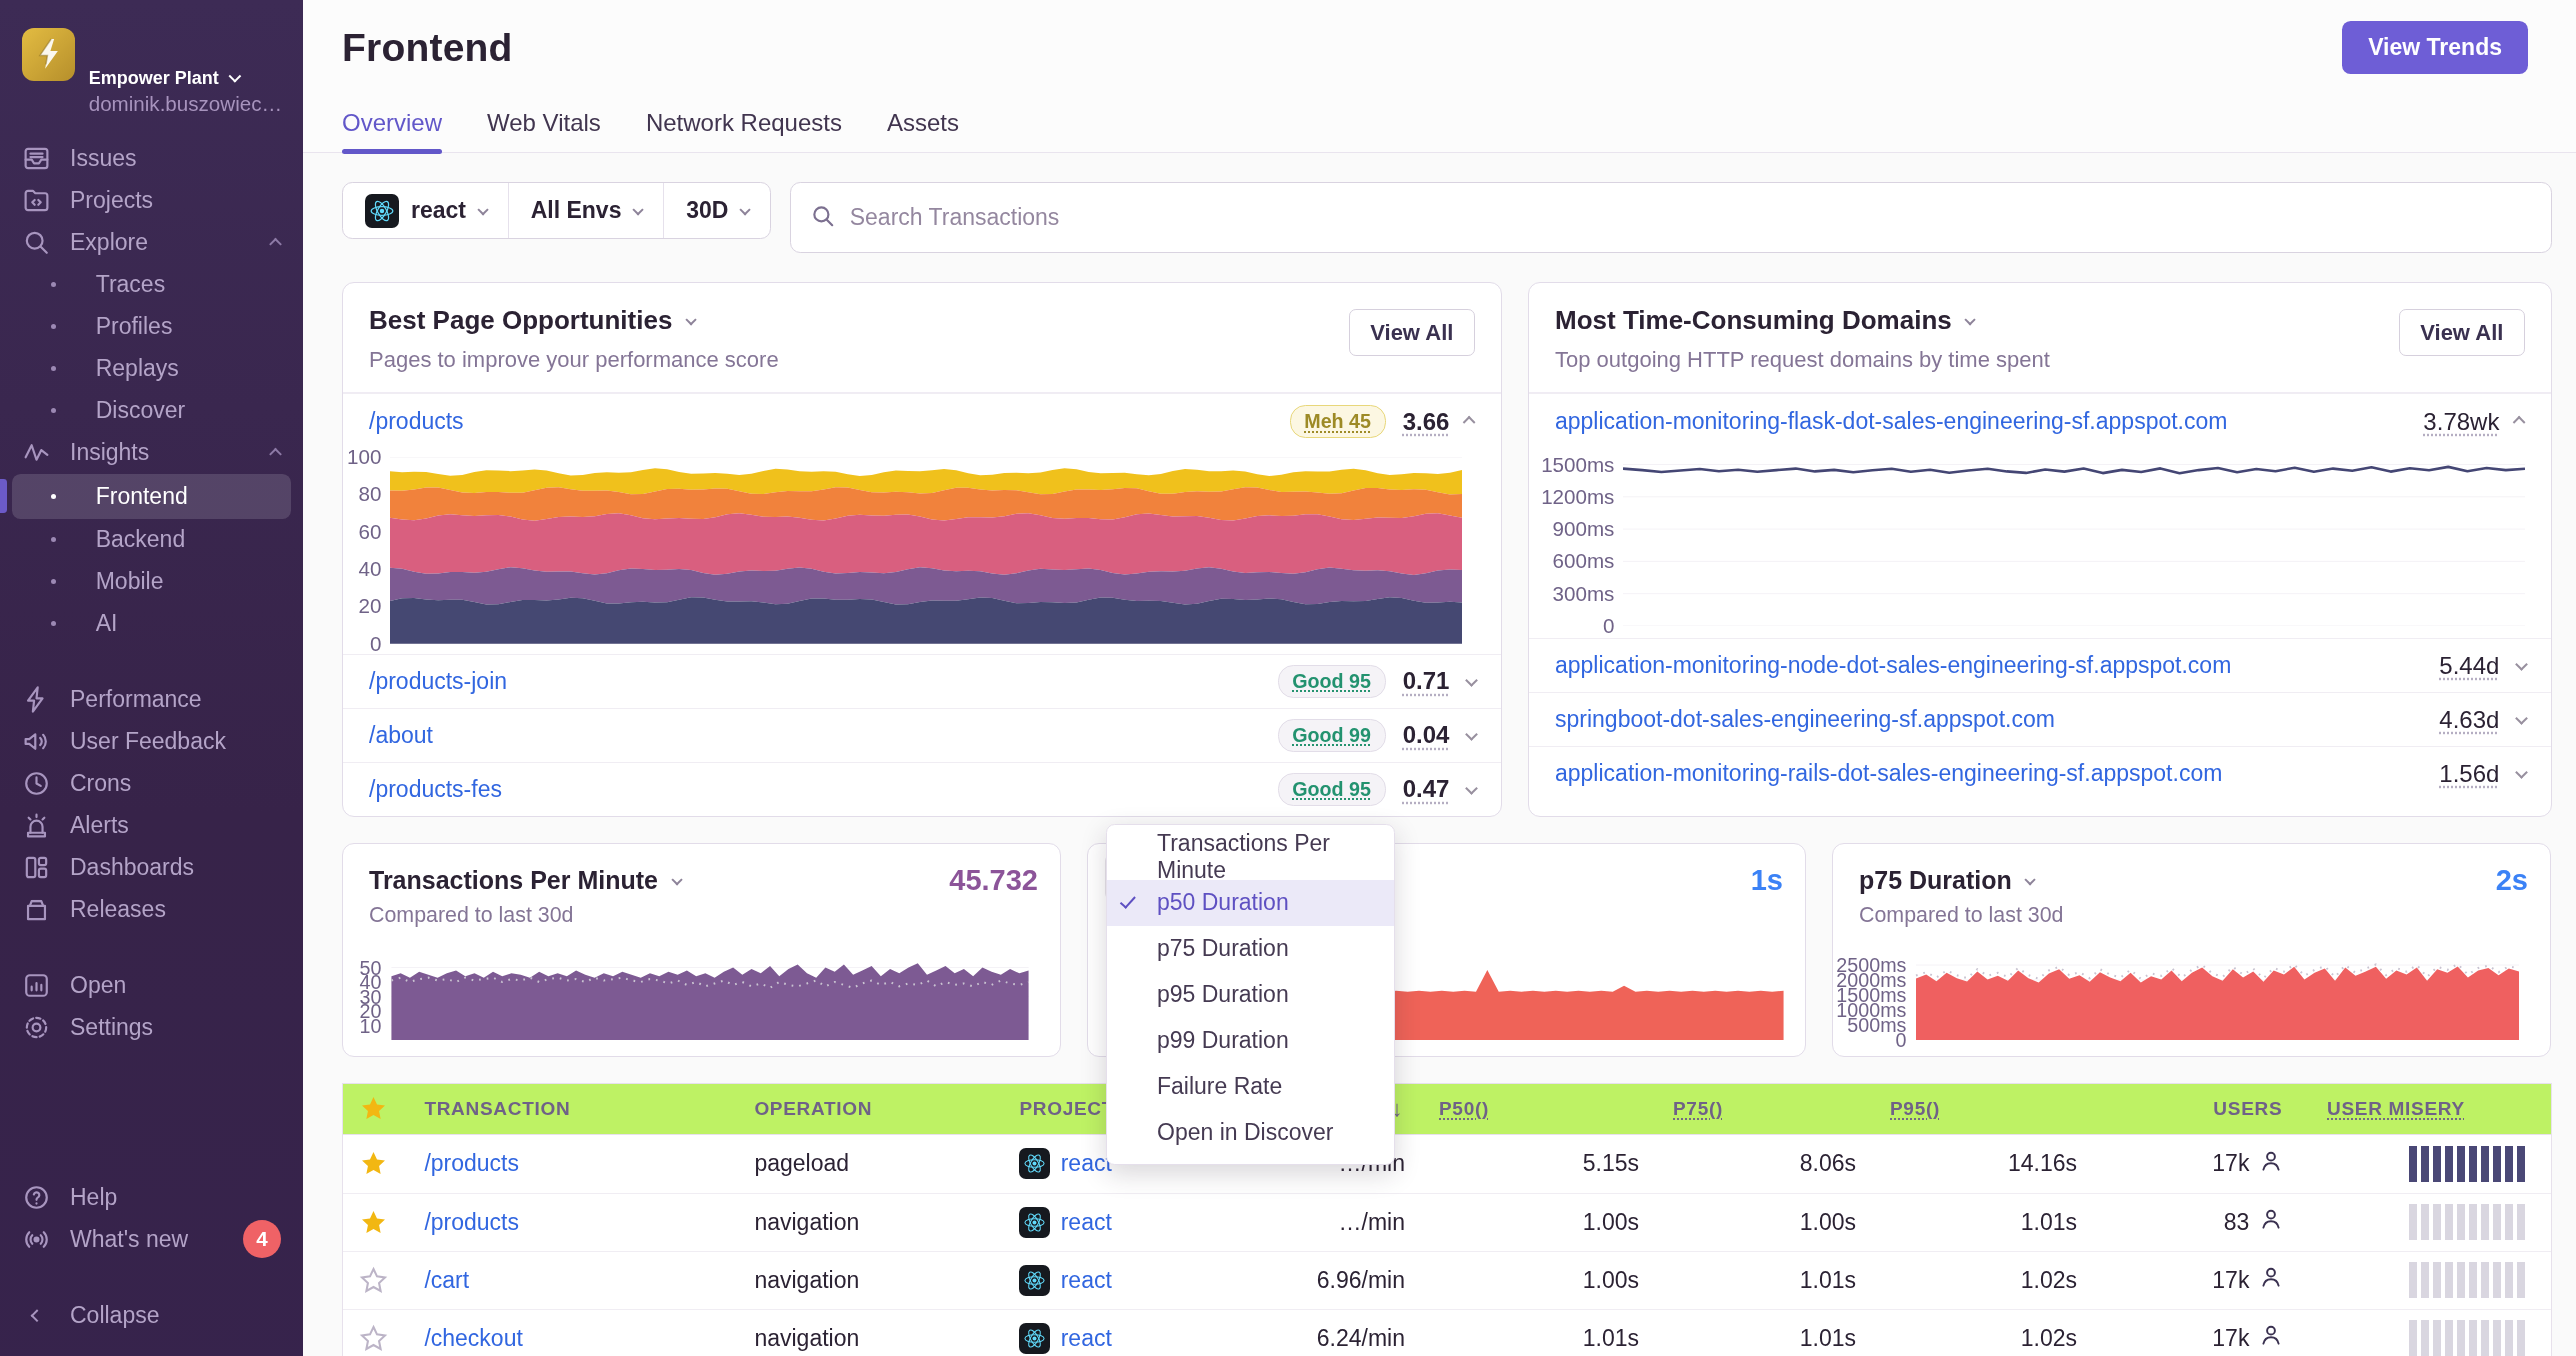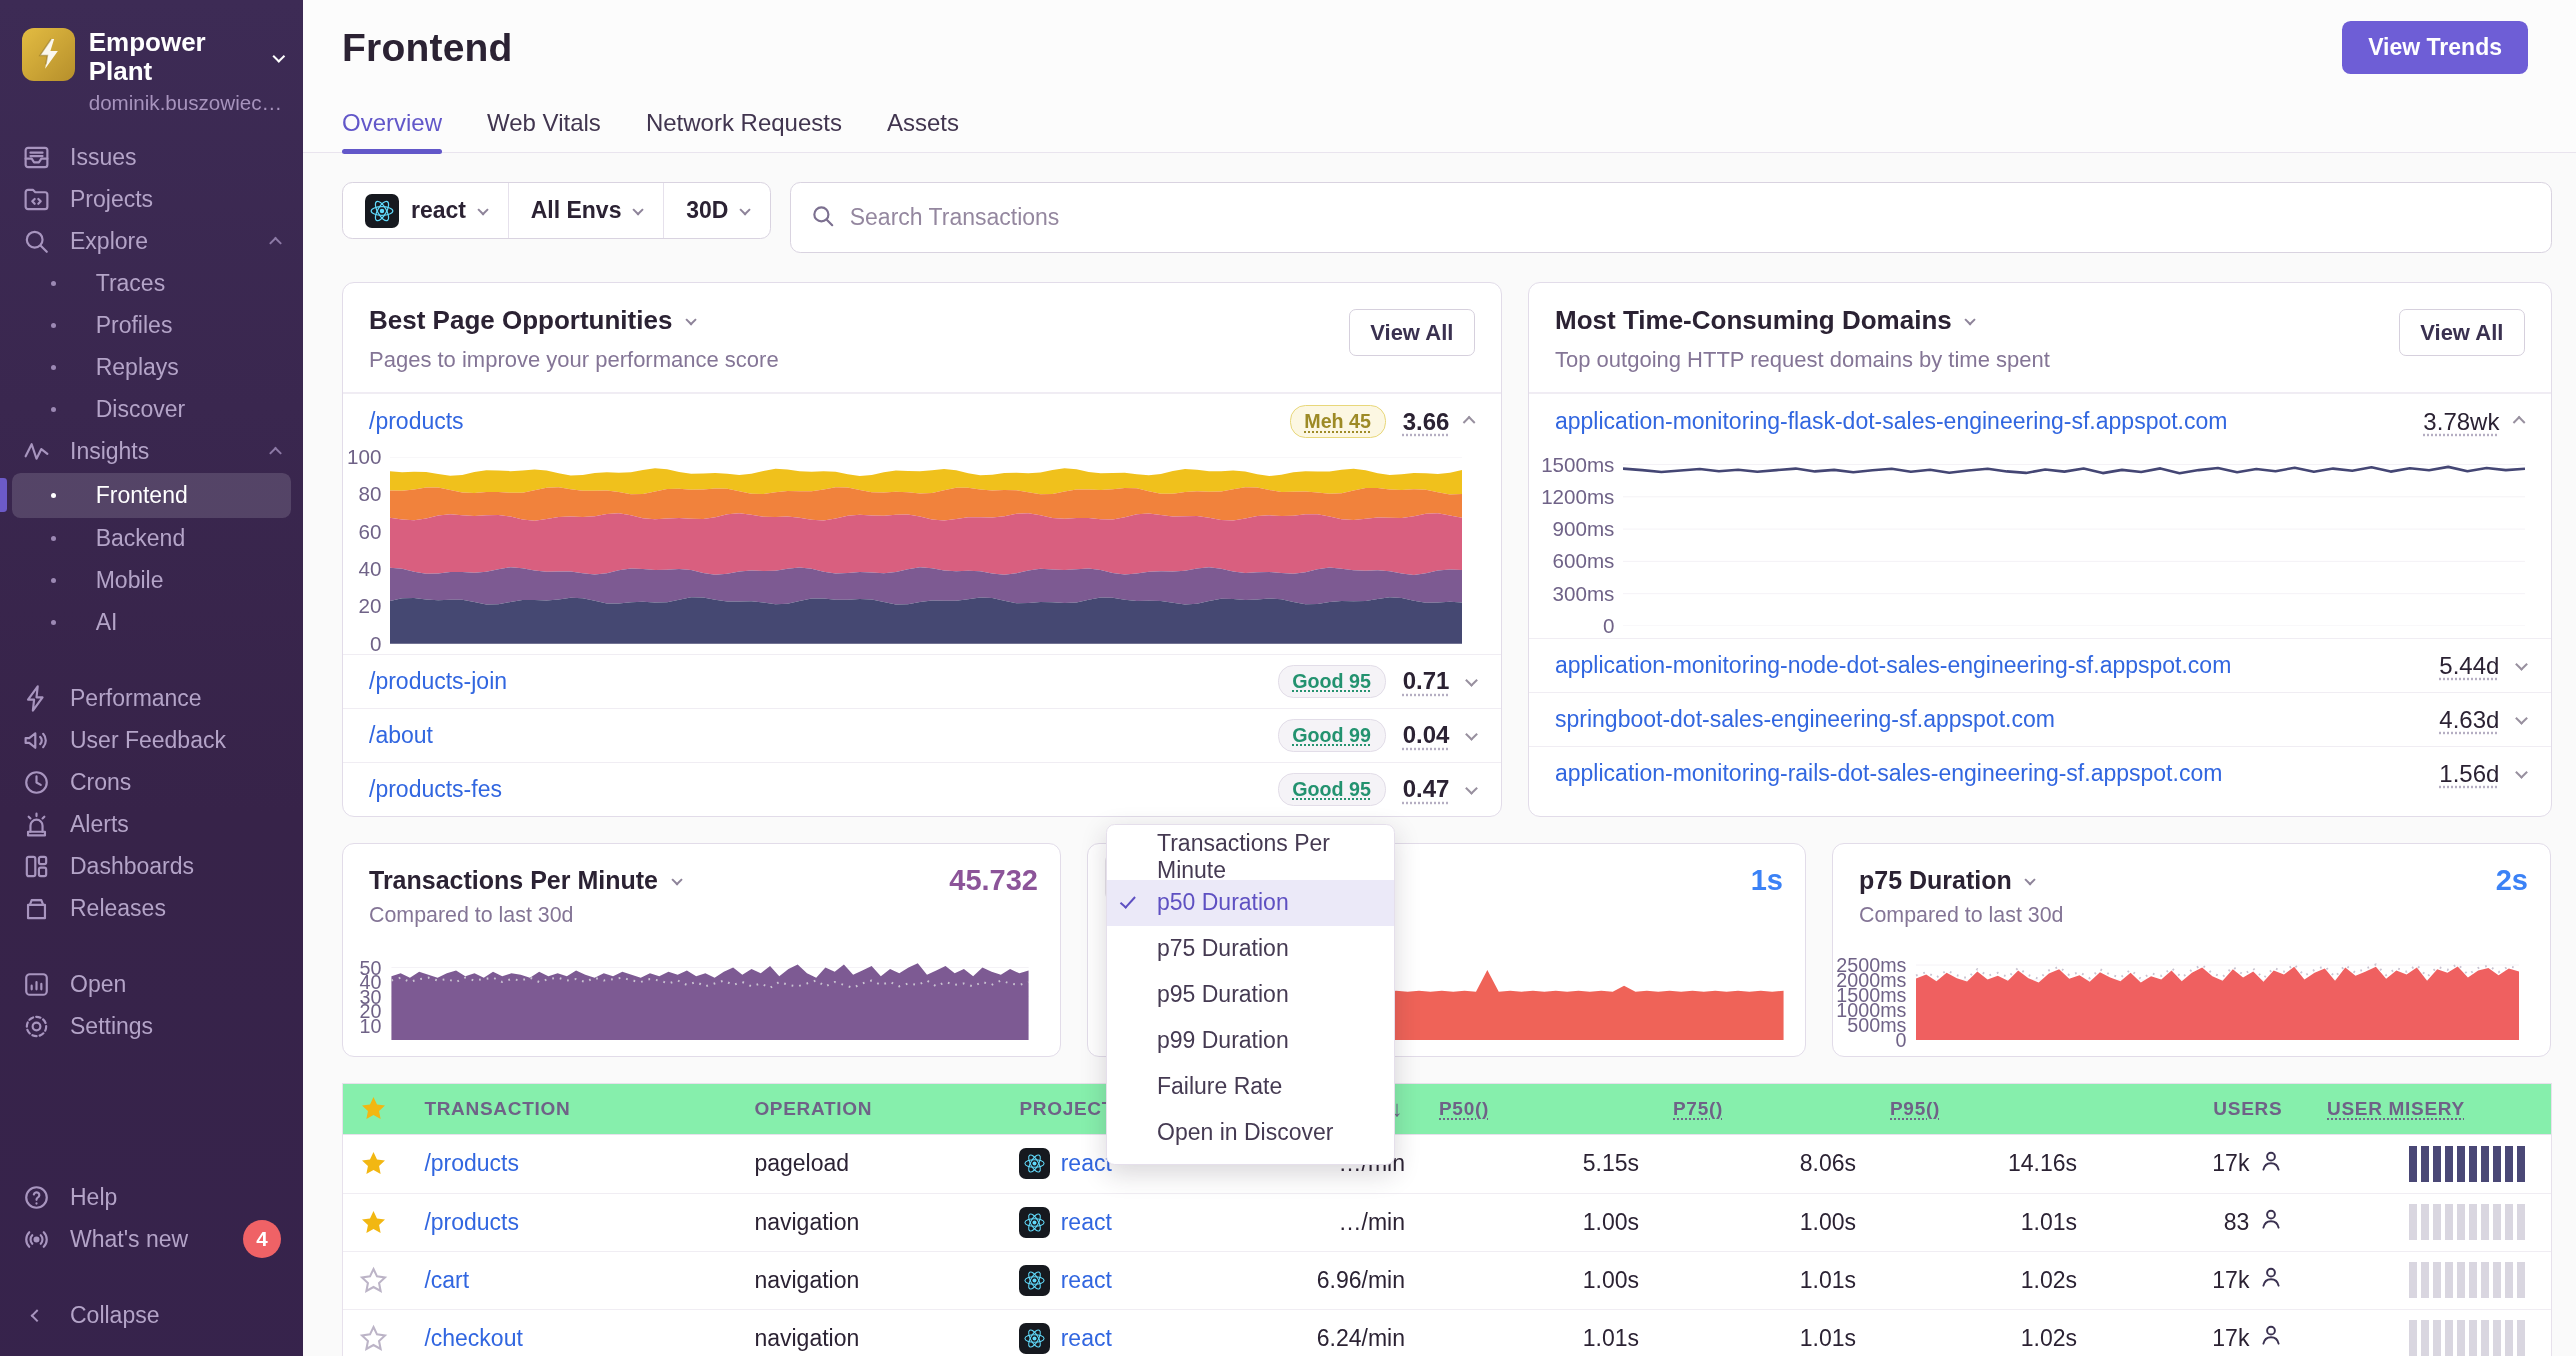--- a/index.html
+++ b/index.html
@@ -6,21 +6,21 @@
   html,body { width:2576px; height:1357px; overflow:hidden; }
   body { font-family:"Liberation Sans","DejaVu Sans",sans-serif; background:#fafafa; color:#2b2233; position:relative; }
 
   
   .sidebar { position:fixed; left:0; top:0; width:303px; height:1357px;
     background:linear-gradient(180deg,#3d2b55 0%,#372349 60%,#33204466 100%),#362348;
     background-color:#392551; color:#b4a4c8; display:flex; flex-direction:column; padding:19px 0 20.6px; z-index:5; }
   .org { display:flex; gap:13.7px; padding:8.6px 22px 22px; align-items:flex-start; cursor:pointer; }
   .org-logo { width:53px; height:53px; border-radius:12px; background:linear-gradient(135deg,#e3bc42,#b68f2b); position:relative; flex:0 0 auto; }
   .org-logo svg { position:absolute; inset:8.6px; }
-  .org-name { color:#fff; font-size:26px; font-weight:700; display:flex; align-items:center; gap:10.3px; line-height:1.15; }
+  .org-name { color:#fff; font-size:18px; font-weight:700; display:flex; align-items:center; gap:10.3px; line-height:1.15;margin-top:40px; }
   .org-sub { font-size:20.6px; color:#a793bd; margin-top:3.4px; max-width:197px; white-space:nowrap; overflow:hidden; }
   .chev { width:9.4px; height:9.4px; border-right:2.2px solid currentColor; border-bottom:2.2px solid currentColor; display:inline-block; }
   .chev.down { transform:rotate(45deg) translateY(-1.7px); }
   .chev.up { transform:rotate(-135deg) translateY(-1.7px); }
   .chev.left { transform:rotate(135deg); }
   .nav { display:flex; flex-direction:column; flex:1; }
   .nav-item { display:flex; align-items:center; gap:19px; height:42px; padding:0 22px; font-size:23px; cursor:pointer; position:relative; color:#b4a4c8; }
   .nav-item .nicon { width:29px; height:29px; flex:0 0 auto; display:flex; align-items:center; justify-content:center; color:#a895bf; }
   .nav-item .g-chev { margin-left:auto; color:#8d7aa6; }
   .sub-item { padding-left:51px; }
@@ -104,21 +104,21 @@
 
   
   .dropdown { position:fixed; left:1106px; top:824px; width:289px; background:#fff; border:0.9px solid #e5dfeb; border-radius:8.6px; box-shadow:0 8.6px 26px rgba(43,34,51,.18); padding:8.6px 0; z-index:20; }
   .dd-item { height:46px; display:flex; align-items:center; padding-left:50px; font-size:23px; color:#453a52; cursor:pointer; position:relative; }
   .dd-item.sel { background:#ebe9f8; color:#5e50c2; }
   .dd-check { position:absolute; left:17px; top:13.7px; width:7.7px; height:14.6px; border-right:2.2px solid #5e50c2; border-bottom:2.2px solid #5e50c2; transform:rotate(42deg); }
 
   
   .table { margin:26px 24px 0 39px; background:#fff; border:0.9px solid #e7e1ec; border-bottom:none; }
   .t-grid { display:grid; grid-template-columns:60px 330px 265px 201px 206px 234px 217px 221px 207px 1fr; align-items:center; }
-  .t-head { background:#86efac; height:51px; border-bottom:0.9px solid #e7e1ec; font-size:19px; font-weight:700; letter-spacing:0.7px; color:#6f6287; }
+  .t-head { background:#bef264; height:51px; border-bottom:0.9px solid #e7e1ec; font-size:19px; font-weight:700; letter-spacing:0.7px; color:#6f6287; }
   .t-head > div { display:flex; align-items:center; }
   .h-pad { padding-left:21.4px; }
   .h-num { padding-left:34px; }
   .h-right { justify-content:flex-end; padding-right:1.7px; }
   .h-misery { padding-left:43px; }
   .dotted { text-decoration:underline dotted; text-underline-offset:4.3px; cursor:pointer; }
   .t-row { height:58px; border-top:0.9px solid #f0edf3; font-size:23px; background:#fff; }
   .t-row:first-of-type { border-top:none; }
   .t-row.shaded { background:#f7f6f9; }
   .t-row > div { display:flex; align-items:center; }

